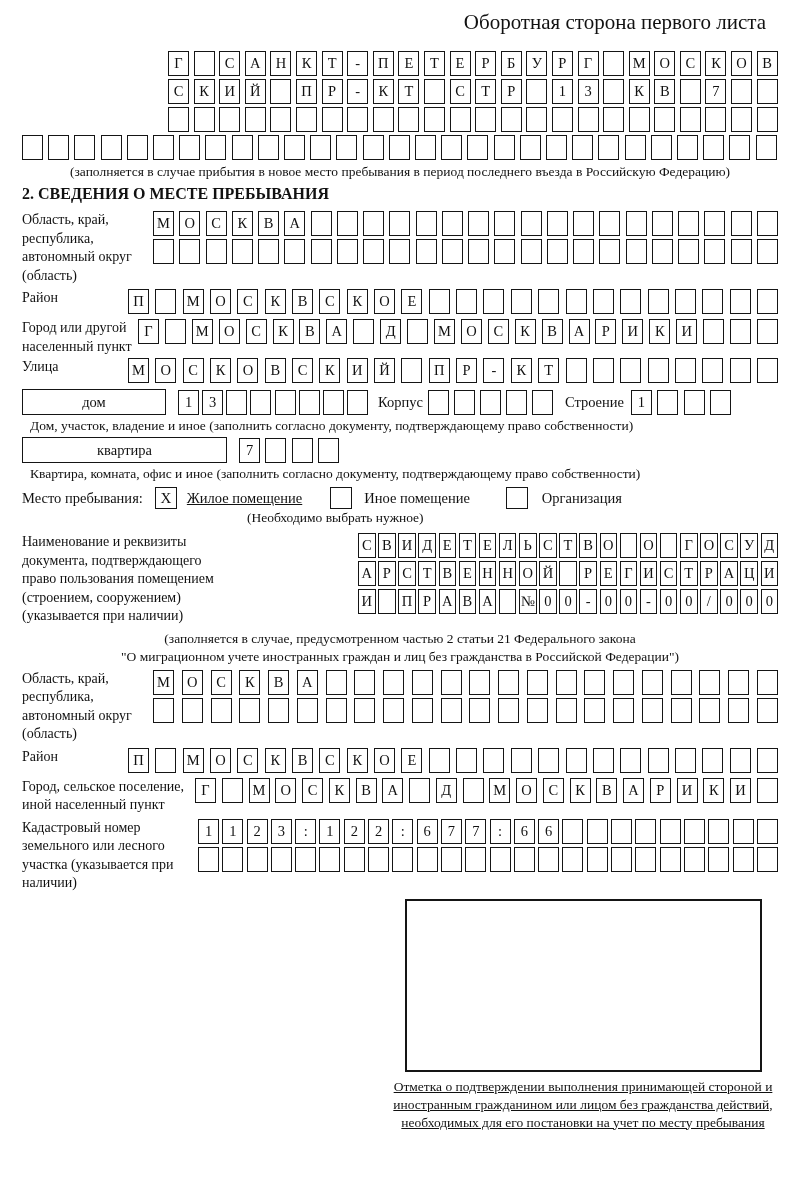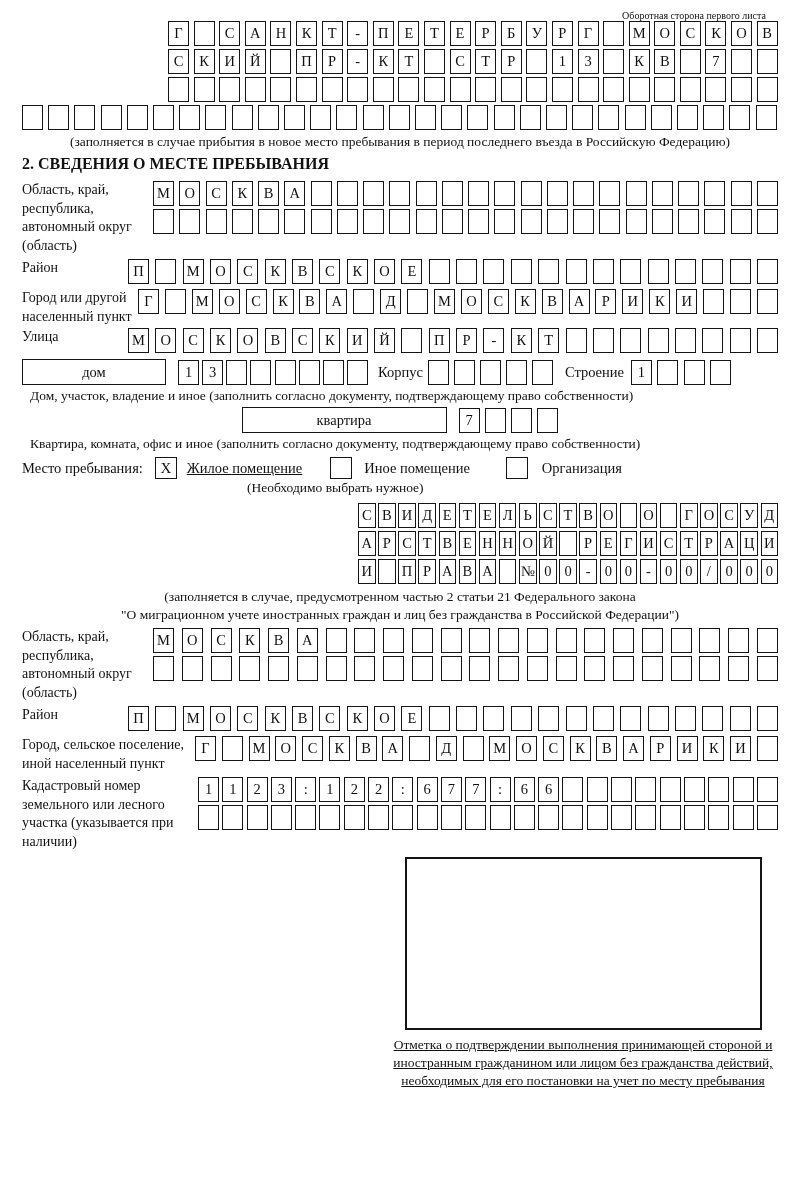--- a/index.html
+++ b/index.html
@@ -2,21 +2,21 @@
 <html><head>
 <meta charset="utf-8">
 <style>
   html,body{margin:0;padding:0;background:#fff;}
   .page{
     width:800px;height:1180px;box-sizing:border-box;
     padding:10px 22px 8px 22px;
     font-family:"Liberation Serif","DejaVu Serif",serif;
     color:#111;background:#fff;overflow:hidden;
   }
-  .note-right{text-align:right;font-size:10px;margin-right:12px;}
+  .note-right{text-align:right;font-size:21px;margin-right:12px;margin-bottom:16px;}
   .frow{display:flex;align-items:flex-start;}
   .flabel{font-size:14px;line-height:18.5px;flex:0 0 auto;}
   .grids{margin-left:auto;display:flex;flex-direction:column;row-gap:3px;}
   .cgrid{display:flex;justify-content:space-between;}
   .cell{
     width:21px;height:25px;box-sizing:border-box;border:1.6px solid #151515;
     display:inline-flex;align-items:center;justify-content:center;
     font-size:14.5px;background:#fff;flex:0 0 auto;
   }
   .doc-cells .cell{width:17.5px;}
@@ -339,21 +339,21 @@
     <span class="inl-lbl" style="margin-left:12px;">Строение</span>
     <div class="cgrid" style="width:100px;margin-left:7px;">
         <span class="cell">1</span>
         <span class="cell"></span>
         <span class="cell"></span>
         <span class="cell"></span>
       </div>
   </div>
   <div class="caption-left mb2">Дом, участок, владение и иное (заполнить согласно документу, подтверждающему право собственности)</div>
 
-  <div class="frow mb2" style="align-items:center;justify-content:center;">
+  <div class="frow mb2" style="align-items:center;">
     <div class="widebox" style="width:205px;">квартира</div>
     <div class="cgrid" style="width:100px;margin-left:12px;">
         <span class="cell">7</span>
         <span class="cell"></span>
         <span class="cell"></span>
         <span class="cell"></span>
       </div>
   </div>
   <div class="caption-left mb4">Квартира, комната, офис и иное (заполнить согласно документу, подтверждающему право собственности)</div>
 
@@ -362,20 +362,21 @@
     <span class="chk" style="margin-left:12px;">X</span>
     <span style="margin-left:10px;text-decoration:underline;">Жилое помещение</span>
     <span class="chk" style="margin-left:28px;"></span>
     <span style="margin-left:12px;">Иное помещение</span>
     <span class="chk" style="margin-left:36px;"></span>
     <span style="margin-left:14px;">Организация</span>
   </div>
   <div class="caption mb6" style="text-align:left;padding-left:225px;">(Необходимо выбрать нужное)</div>
 
   <div class="frow mb4">
+    <div class="flabel w215">Наименование и реквизиты документа, подтверждающего право пользования помещением (строением, сооружением) (указывается при наличии)</div>
     <div class="grids doc-cells">
       <div class="cgrid rw420">
           <span class="cell">С</span>
           <span class="cell">В</span>
           <span class="cell">И</span>
           <span class="cell">Д</span>
           <span class="cell">Е</span>
           <span class="cell">Т</span>
           <span class="cell">Е</span>
           <span class="cell">Л</span>

